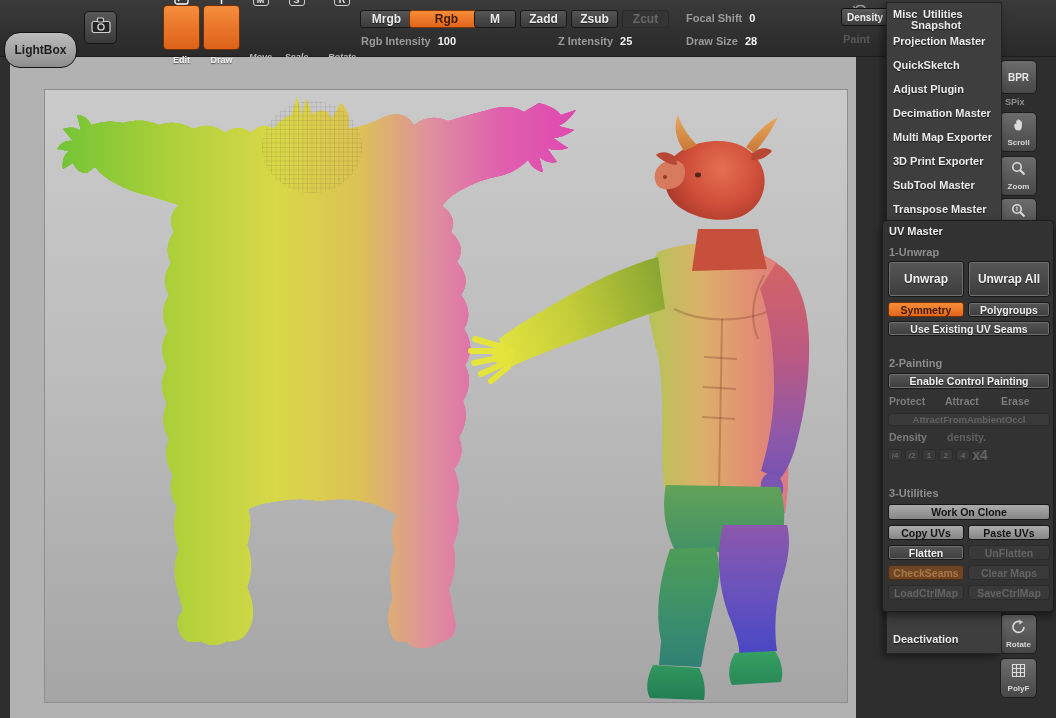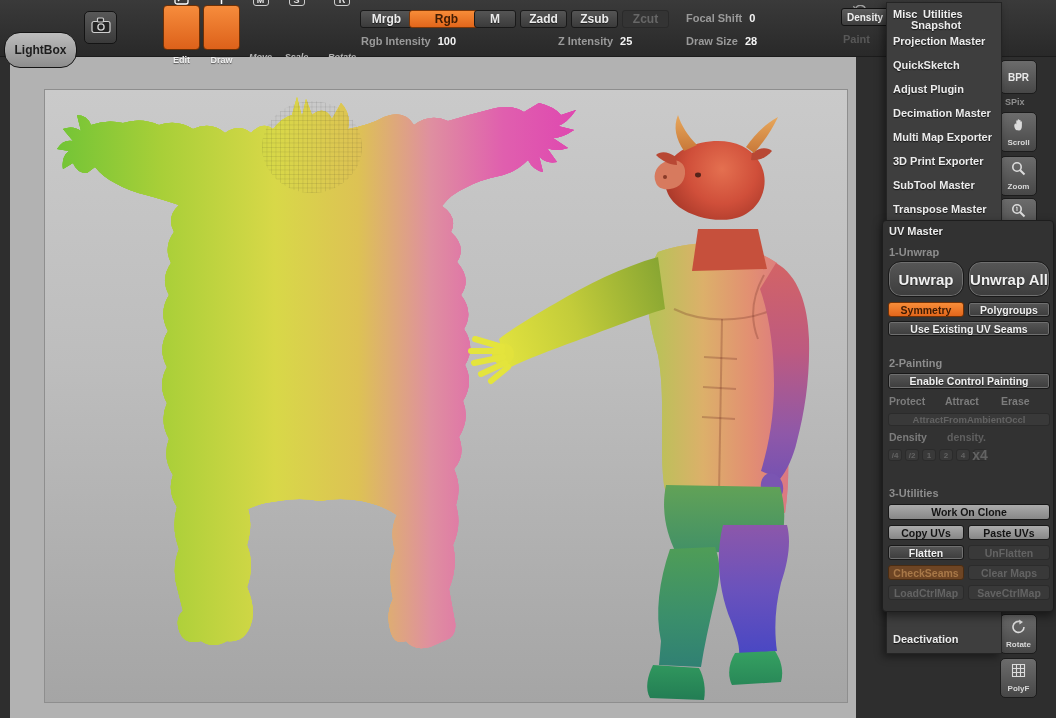--- a/index.html
+++ b/index.html
@@ -53,21 +53,21 @@
     text-shadow:0 1px 1px rgba(0,0,0,.7); }
   .menu-head { color:#f0f0f0; font-size:11px; font-weight:bold; text-shadow:0 1px 1px rgba(0,0,0,.7); }
 
   
   .uvpanel { left:882px; top:220px; width:172px; height:392px; background:#323232;
     border:1px solid #1d1d1d; border-radius:4px; box-shadow:0 4px 10px rgba(0,0,0,.5); z-index:6; }
   .sec-label { left:6px; color:#8d8d8d; font-size:11px; font-weight:bold; }
   .uvbtn { background:linear-gradient(#565656,#3d3d3d); border:1px solid #181818;
     box-shadow:inset 0 0 0 1px #6f6f6f; border-radius:3px; color:#f0f0f0; font-size:10.5px; font-weight:bold;
     display:flex; align-items:center; justify-content:center; text-shadow:0 1px 1px rgba(0,0,0,.6); white-space:nowrap; }
-  .uvbtn.big { font-size:15px;border-radius:13px; }
+  .uvbtn.big { font-size:12px; }
   .uvbtn.orange { background:linear-gradient(#f88d39,#e3661b); border-color:#713106; box-shadow:none; color:#3f1c04; text-shadow:none; }
   .uvbtn.light { background:linear-gradient(#ababab,#878787); box-shadow:none; color:#131313; text-shadow:none; }
   .uvbtn.dis { background:#393939; border-color:#2b2b2b; box-shadow:none; color:#636363; text-shadow:none; }
   .uvbtn.dis-orange { background:#6e4524; border-color:#4a2c12; box-shadow:none; color:#a87848; text-shadow:none; }
   .dim-label { color:#7c7c7c; font-size:10.5px; font-weight:bold; }
 
   
   .sidebtn { left:1000px; width:37px; border-radius:5px;
     background:linear-gradient(#6c6c6c,#474747); border:1px solid #1c1c1c;
     display:flex; flex-direction:column; align-items:center; justify-content:center; gap:2px; z-index:4; }

